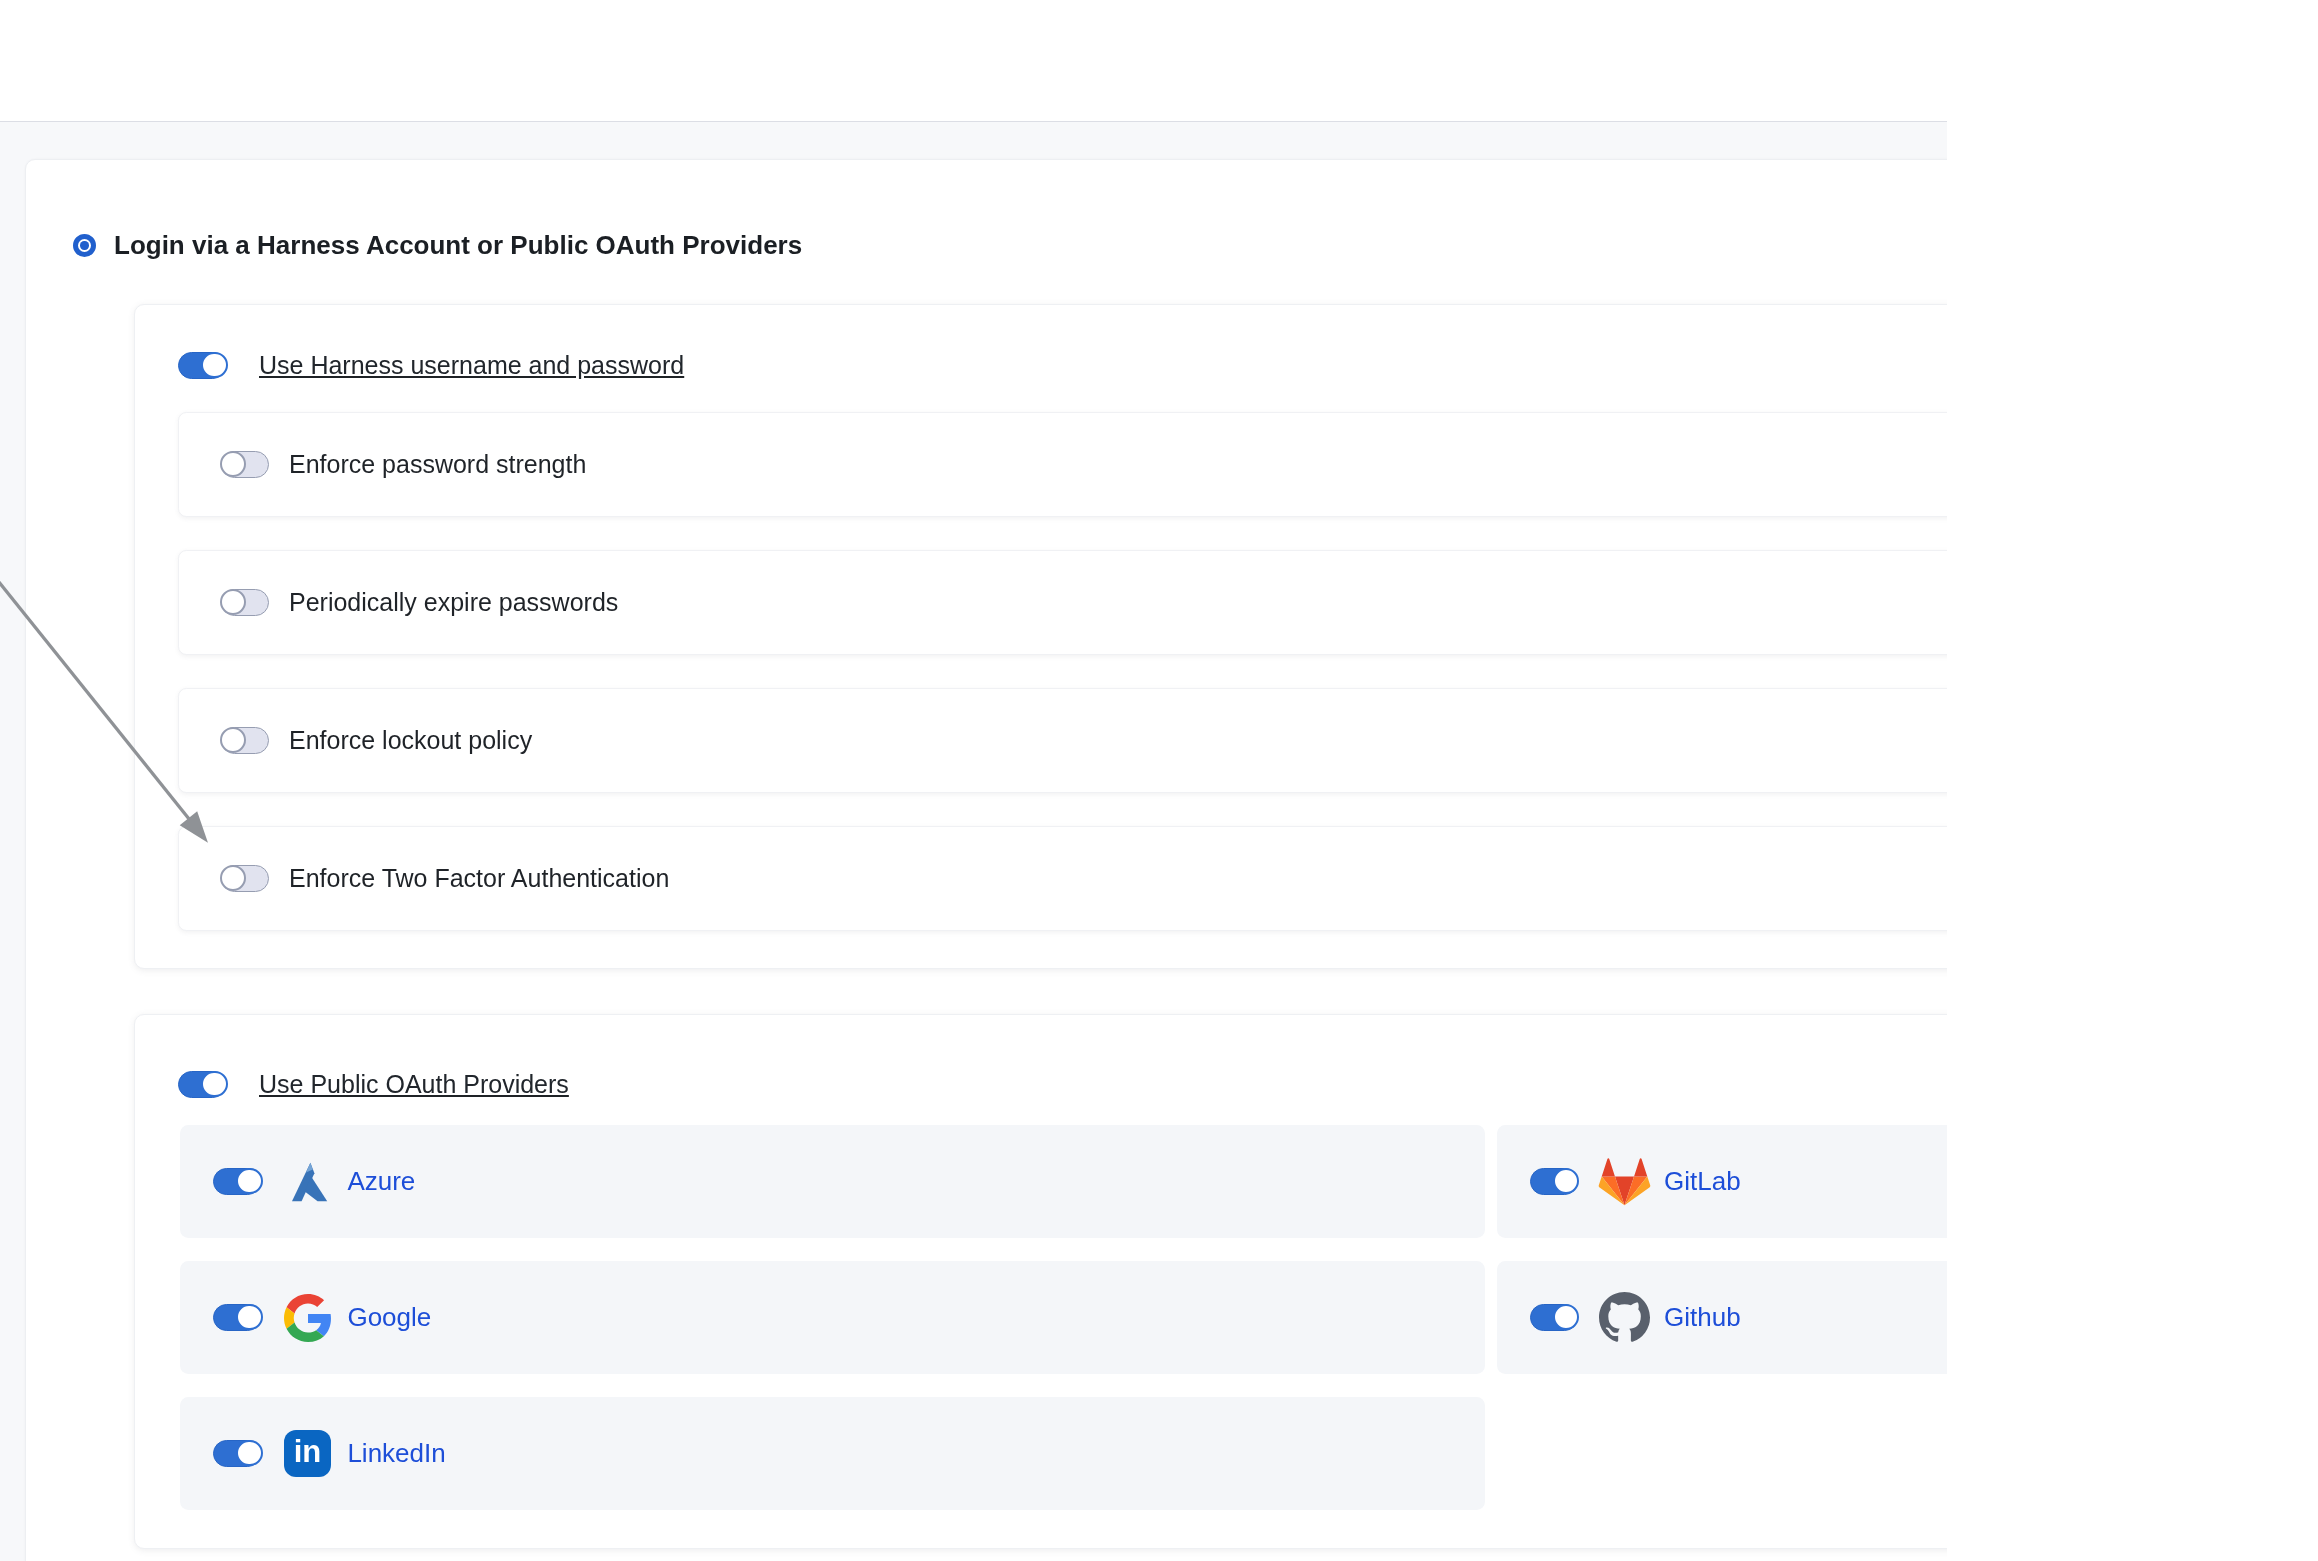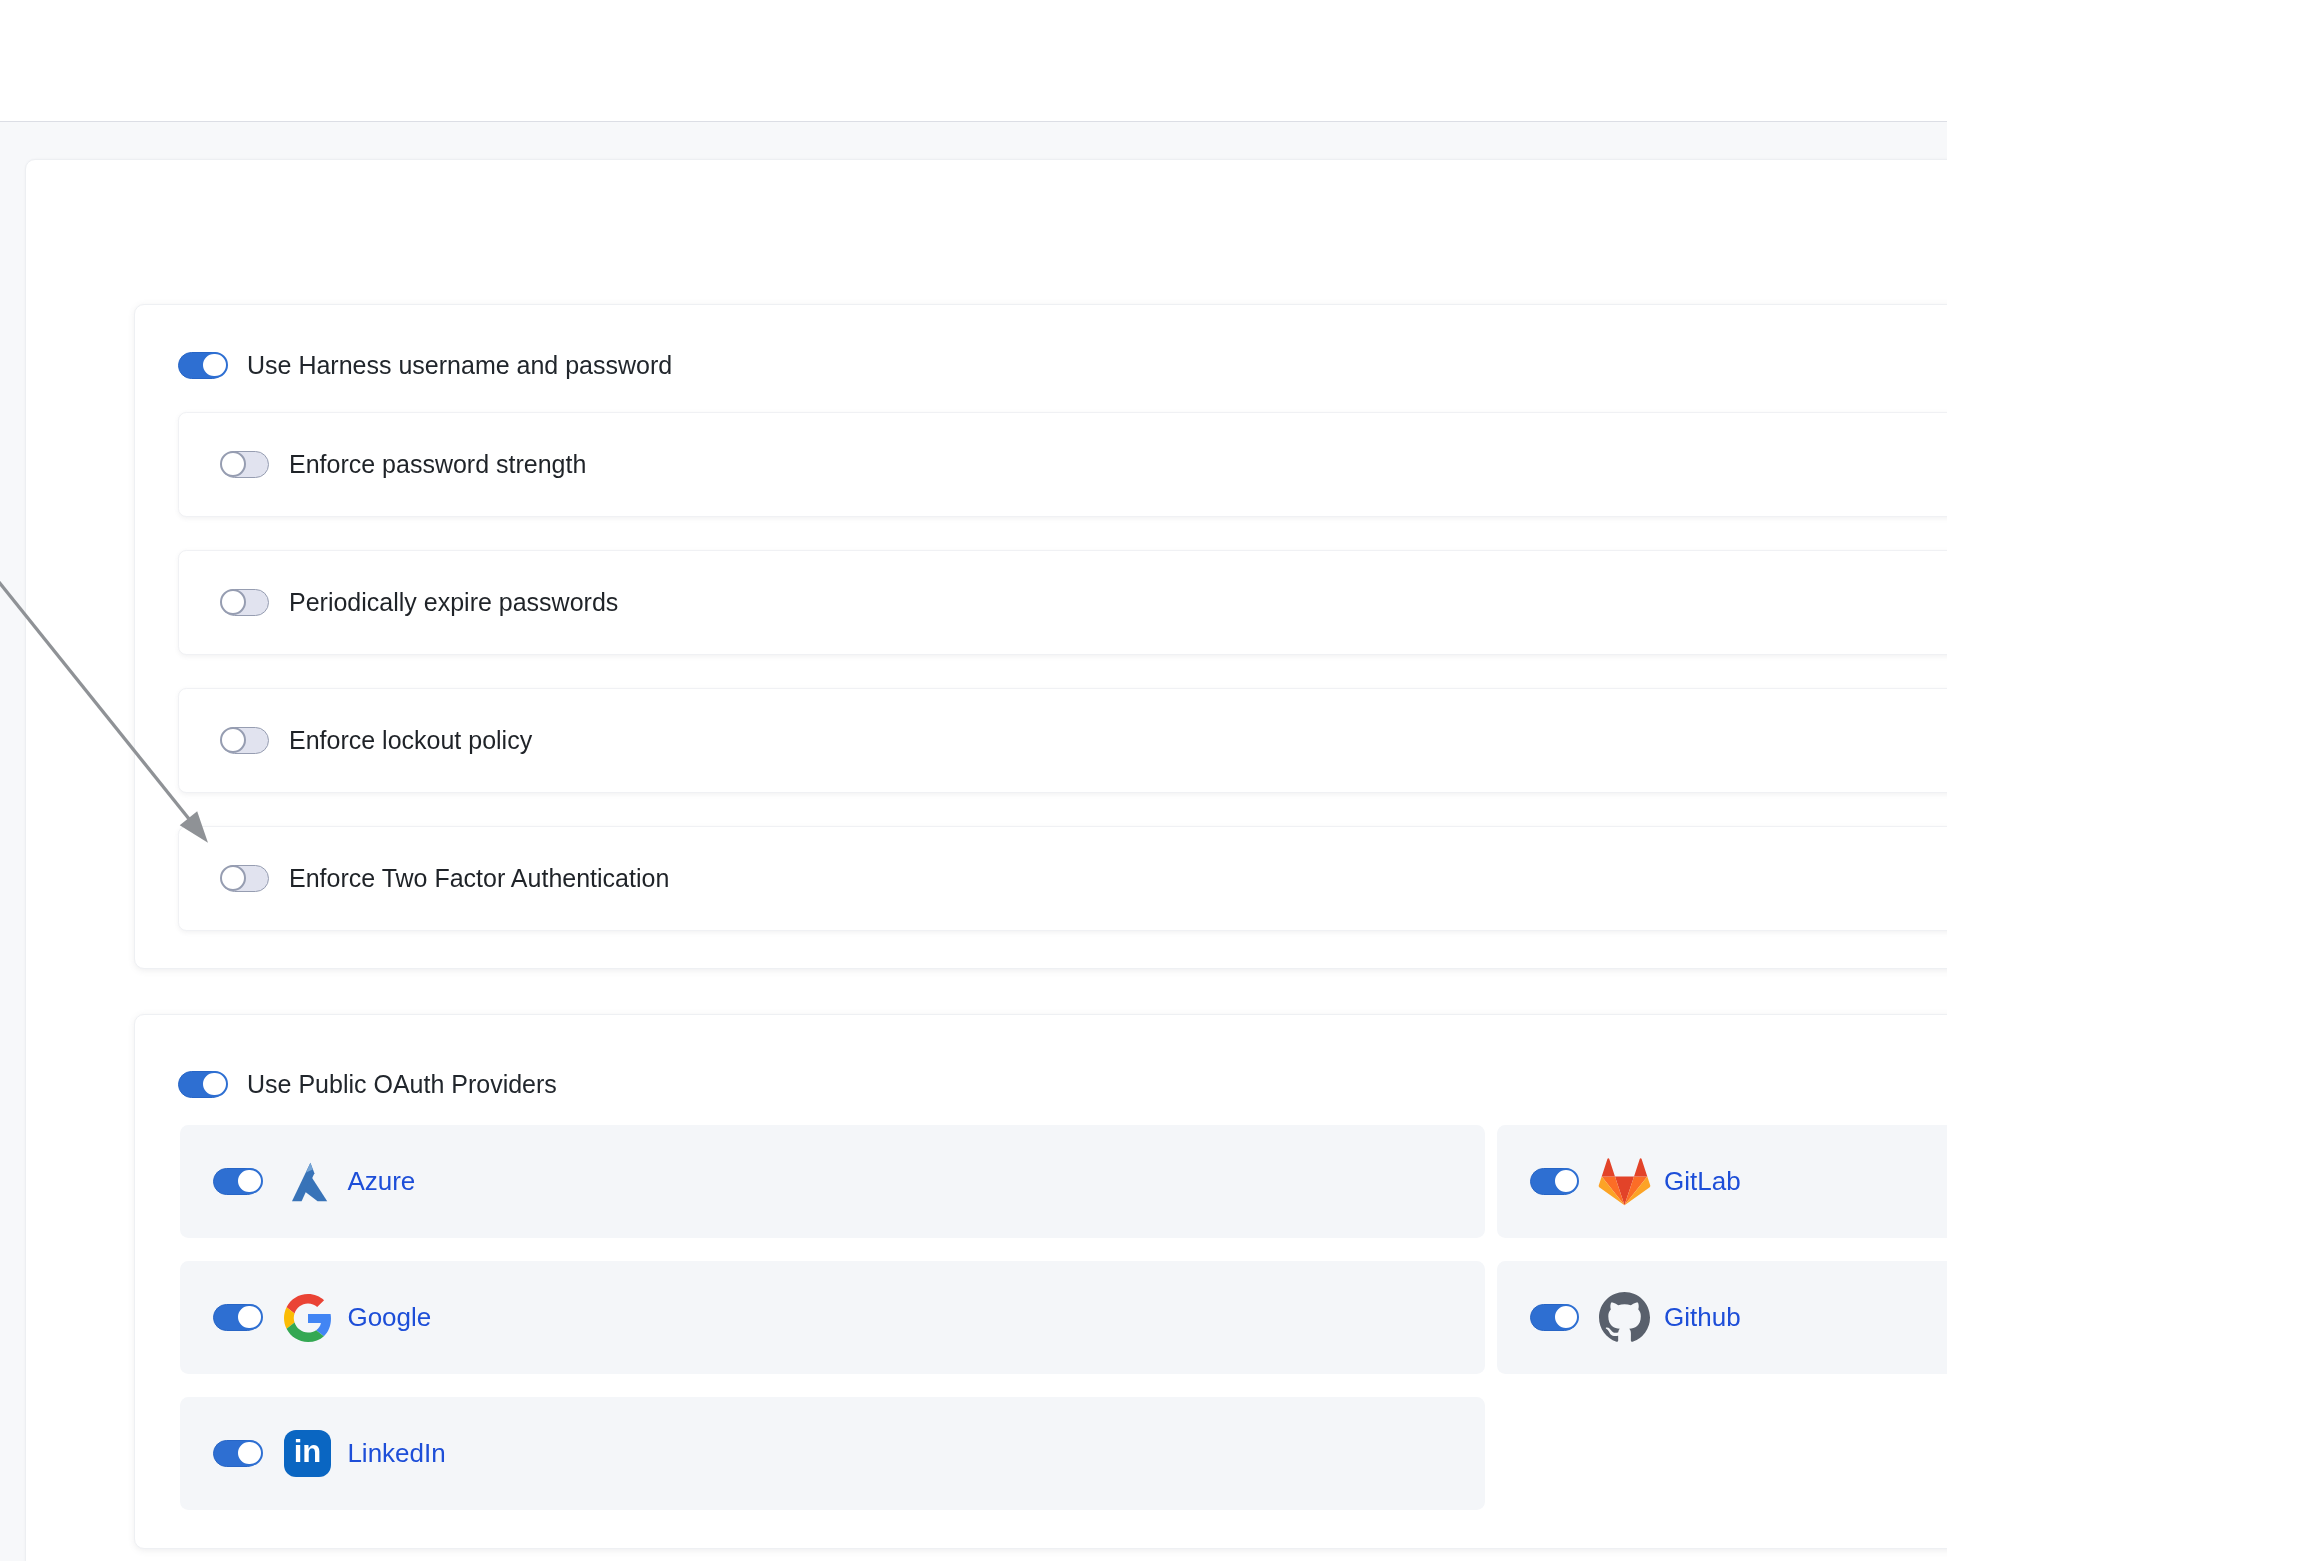--- a/index.html
+++ b/index.html
@@ -26,21 +26,21 @@
            display:flex; align-items:center; justify-content:center; flex:0 0 auto; }
   .radio .dot { width:8.3px; height:8.3px; border-radius:50%; background:#2160cd; }
   .radio-label { font-size:26px; font-weight:700; color:#1b1f24; }
 
   
   .card { position:absolute; left:108px; width:2525px; background:#fff;
           border:0.8px solid #eef0f3; border-radius:10px; box-shadow:0 1.7px 6.6px rgba(96,97,112,.10); }
   .card1 { top:144px; height:665px; }
   .card2 { top:854px; height:535px; }
 
-  .toggle-row-main { position:absolute; left:43px; display:flex; align-items:center; gap:21px; }
+  .toggle-row-main { position:absolute; left:43px; display:flex; align-items:center; gap:33px;text-decoration:underline; }
   .toggle-label { font-size:25px; font-weight:500; color:#21262c; }
 
   
   .toggle { position:relative; width:48px; height:26.6px; border-radius:14px; flex:0 0 auto; cursor:pointer; }
   .toggle .knob { position:absolute; top:-1.7px; width:26.6px; height:26.6px; border-radius:50%; background:#fff; }
   .toggle.on  { background:#2e6fd2; border:1.7px solid #2765c6; }
   .toggle.on .knob  { right:-2.5px; border:2.5px solid #2e6fd2; }
   .toggle.off { background:#e1e3ef; border:1.7px solid #969db1; }
   .toggle.off .knob { left:-2.5px;  border:2.5px solid #969db1; }
 
@@ -68,20 +68,26 @@
 </style>
 </head>
 <body>
 
 <div class="page">
 
 
   <div class="section">
     <div class="big-card">
 
+      <div class="radio-row">
+        <span class="radio">
+            <span class="dot"></span>
+          </span>
+        <span class="radio-label">Login via a Harness Account or Public OAuth Providers</span>
+      </div>
 
       <div class="card card1">
         <div class="toggle-row-main" style="top:46px;">
           <span class="toggle on">
               <span class="knob"></span>
             </span>
           <span class="toggle-label">Use Harness username and password</span>
         </div>
 
         <div class="policy-row" style="top:107px;">

